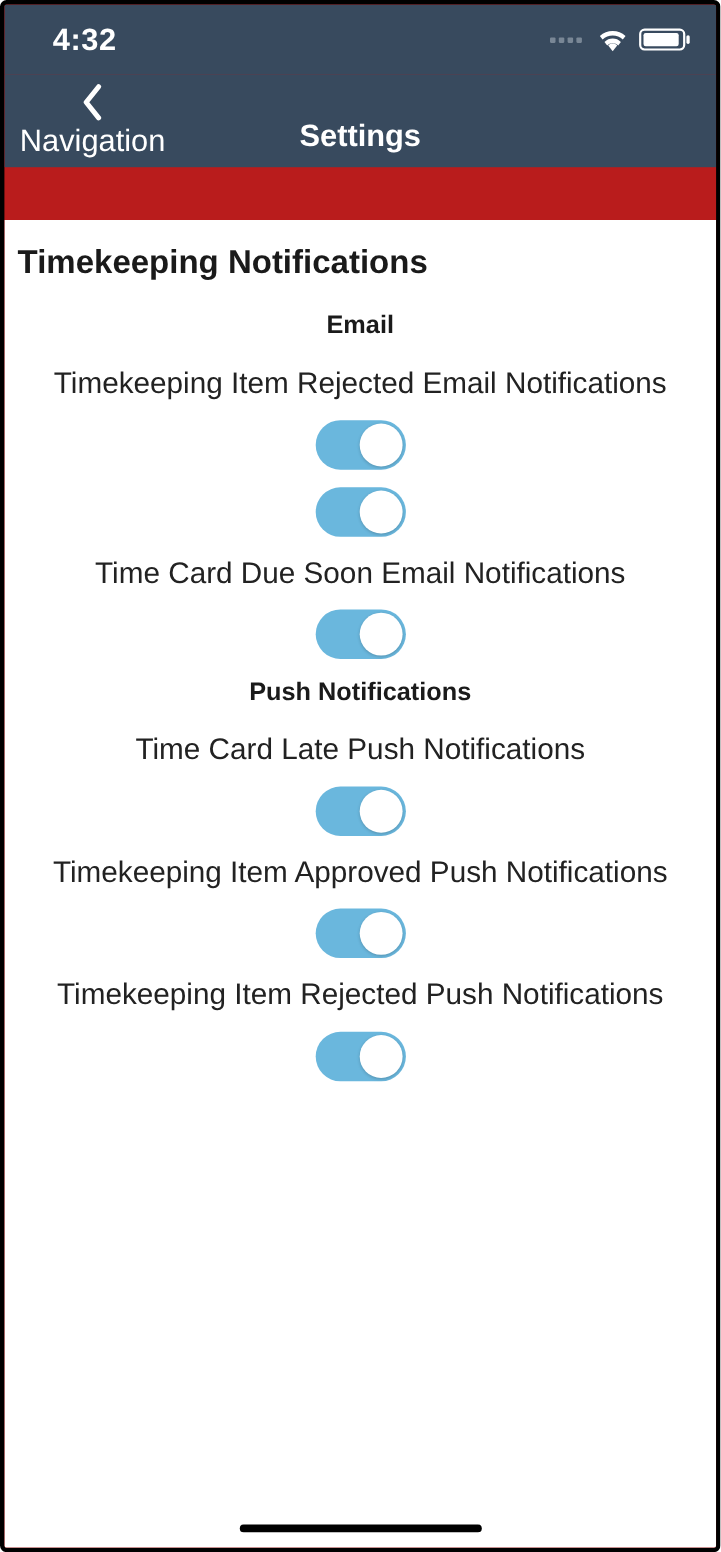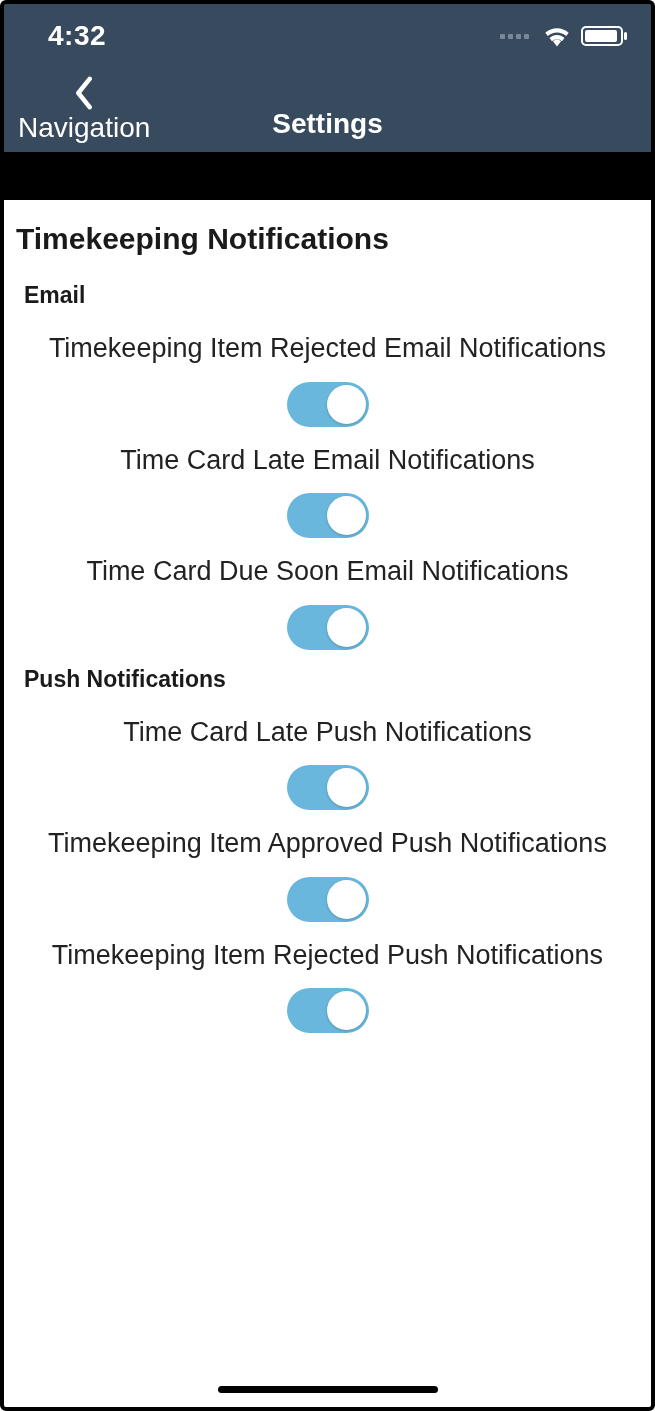--- a/index.html
+++ b/index.html
@@ -11,21 +11,21 @@
     html, body {
       background: #fff;
       width: 655px;
       height: 1411px;
     }
     .device-frame {
       width: 655px;
       height: 1411px;
       border: 4px solid #000;
       border-radius: 6px;
-      background: #000000;
+      background: #b91c1c;
       overflow: hidden;
       position: relative;
       display: flex;
       flex-direction: column;
     }
     
     .status-bar {
       height: 64px;
       background: #384a5e;
       display: flex;
@@ -127,20 +127,21 @@
       font-size: 30px;
       font-weight: 700;
       color: #1a1a1a;
       padding: 8px 12px 18px 12px;
     }
     .section-header {
       font-size: 23px;
       font-weight: 700;
       color: #1a1a1a;
       padding: 8px 20px 14px 20px;
+      text-align: center;
     }
     .setting-row {
       display: flex;
       align-items: center;
       justify-content: space-between;
       padding: 8px 20px 8px 20px;
       gap: 16px;
       flex-direction: column;
     }
     .setting-label {
@@ -223,21 +224,20 @@
     <div class="section-header">Email</div>
 
     <div class="setting-row">
       <div class="setting-label">Timekeeping Item Rejected Email Notifications</div>
       <div class="toggle">
           <div class="toggle-knob"></div>
         </div>
     </div>
 
     <div class="setting-row">
-      <div class="setting-label">Time Card Late Email Notifications</div>
       <div class="toggle">
           <div class="toggle-knob"></div>
         </div>
     </div>
 
     <div class="setting-row">
       <div class="setting-label">Time Card Due Soon Email Notifications</div>
       <div class="toggle">
           <div class="toggle-knob"></div>
         </div>

